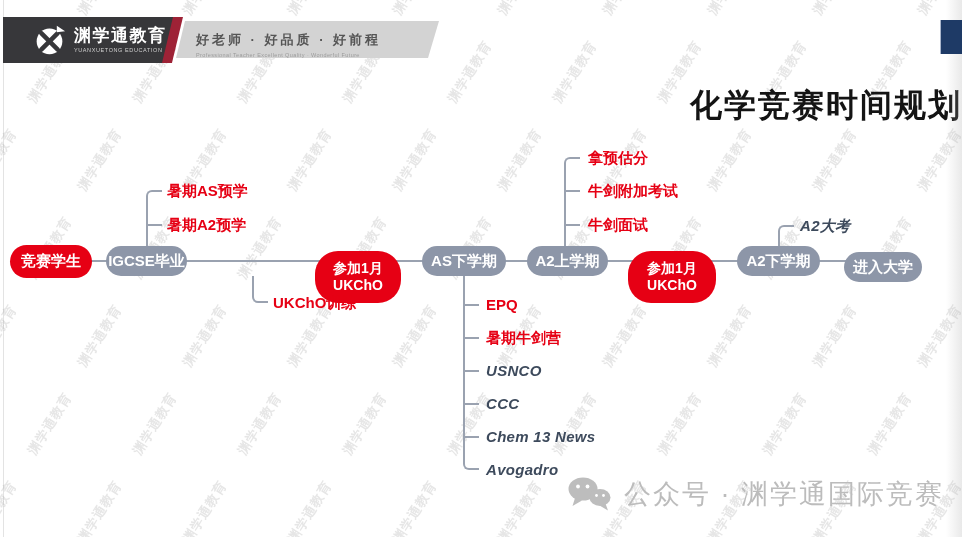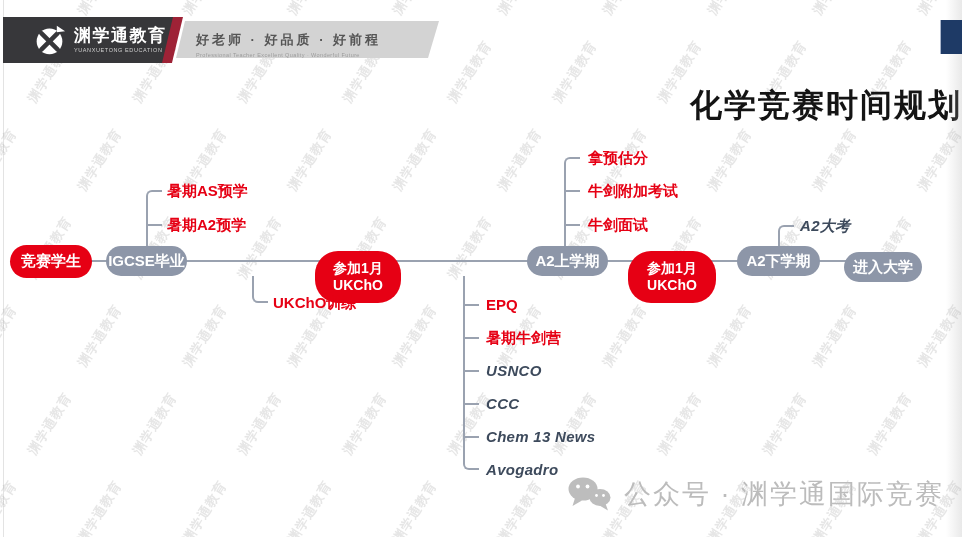--- a/index.html
+++ b/index.html
@@ -176,20 +176,23 @@
   <div class="node red n1">
     <span>竞赛学生</span>
   </div>
   <div class="node gray n2">
     <span>IGCSE毕业</span>
   </div>
   <div class="node red-big n4">
     <span>参加1月</span>
     <span>UKChO</span>
   </div>
+  <div class="node gray n5">
+    <span>AS下学期</span>
+  </div>
   <div class="node gray n6">
     <span>A2上学期</span>
   </div>
   <div class="node red-big n7">
     <span>参加1月</span>
     <span>UKChO</span>
   </div>
   <div class="node gray n8">
     <span>A2下学期</span>
   </div>

